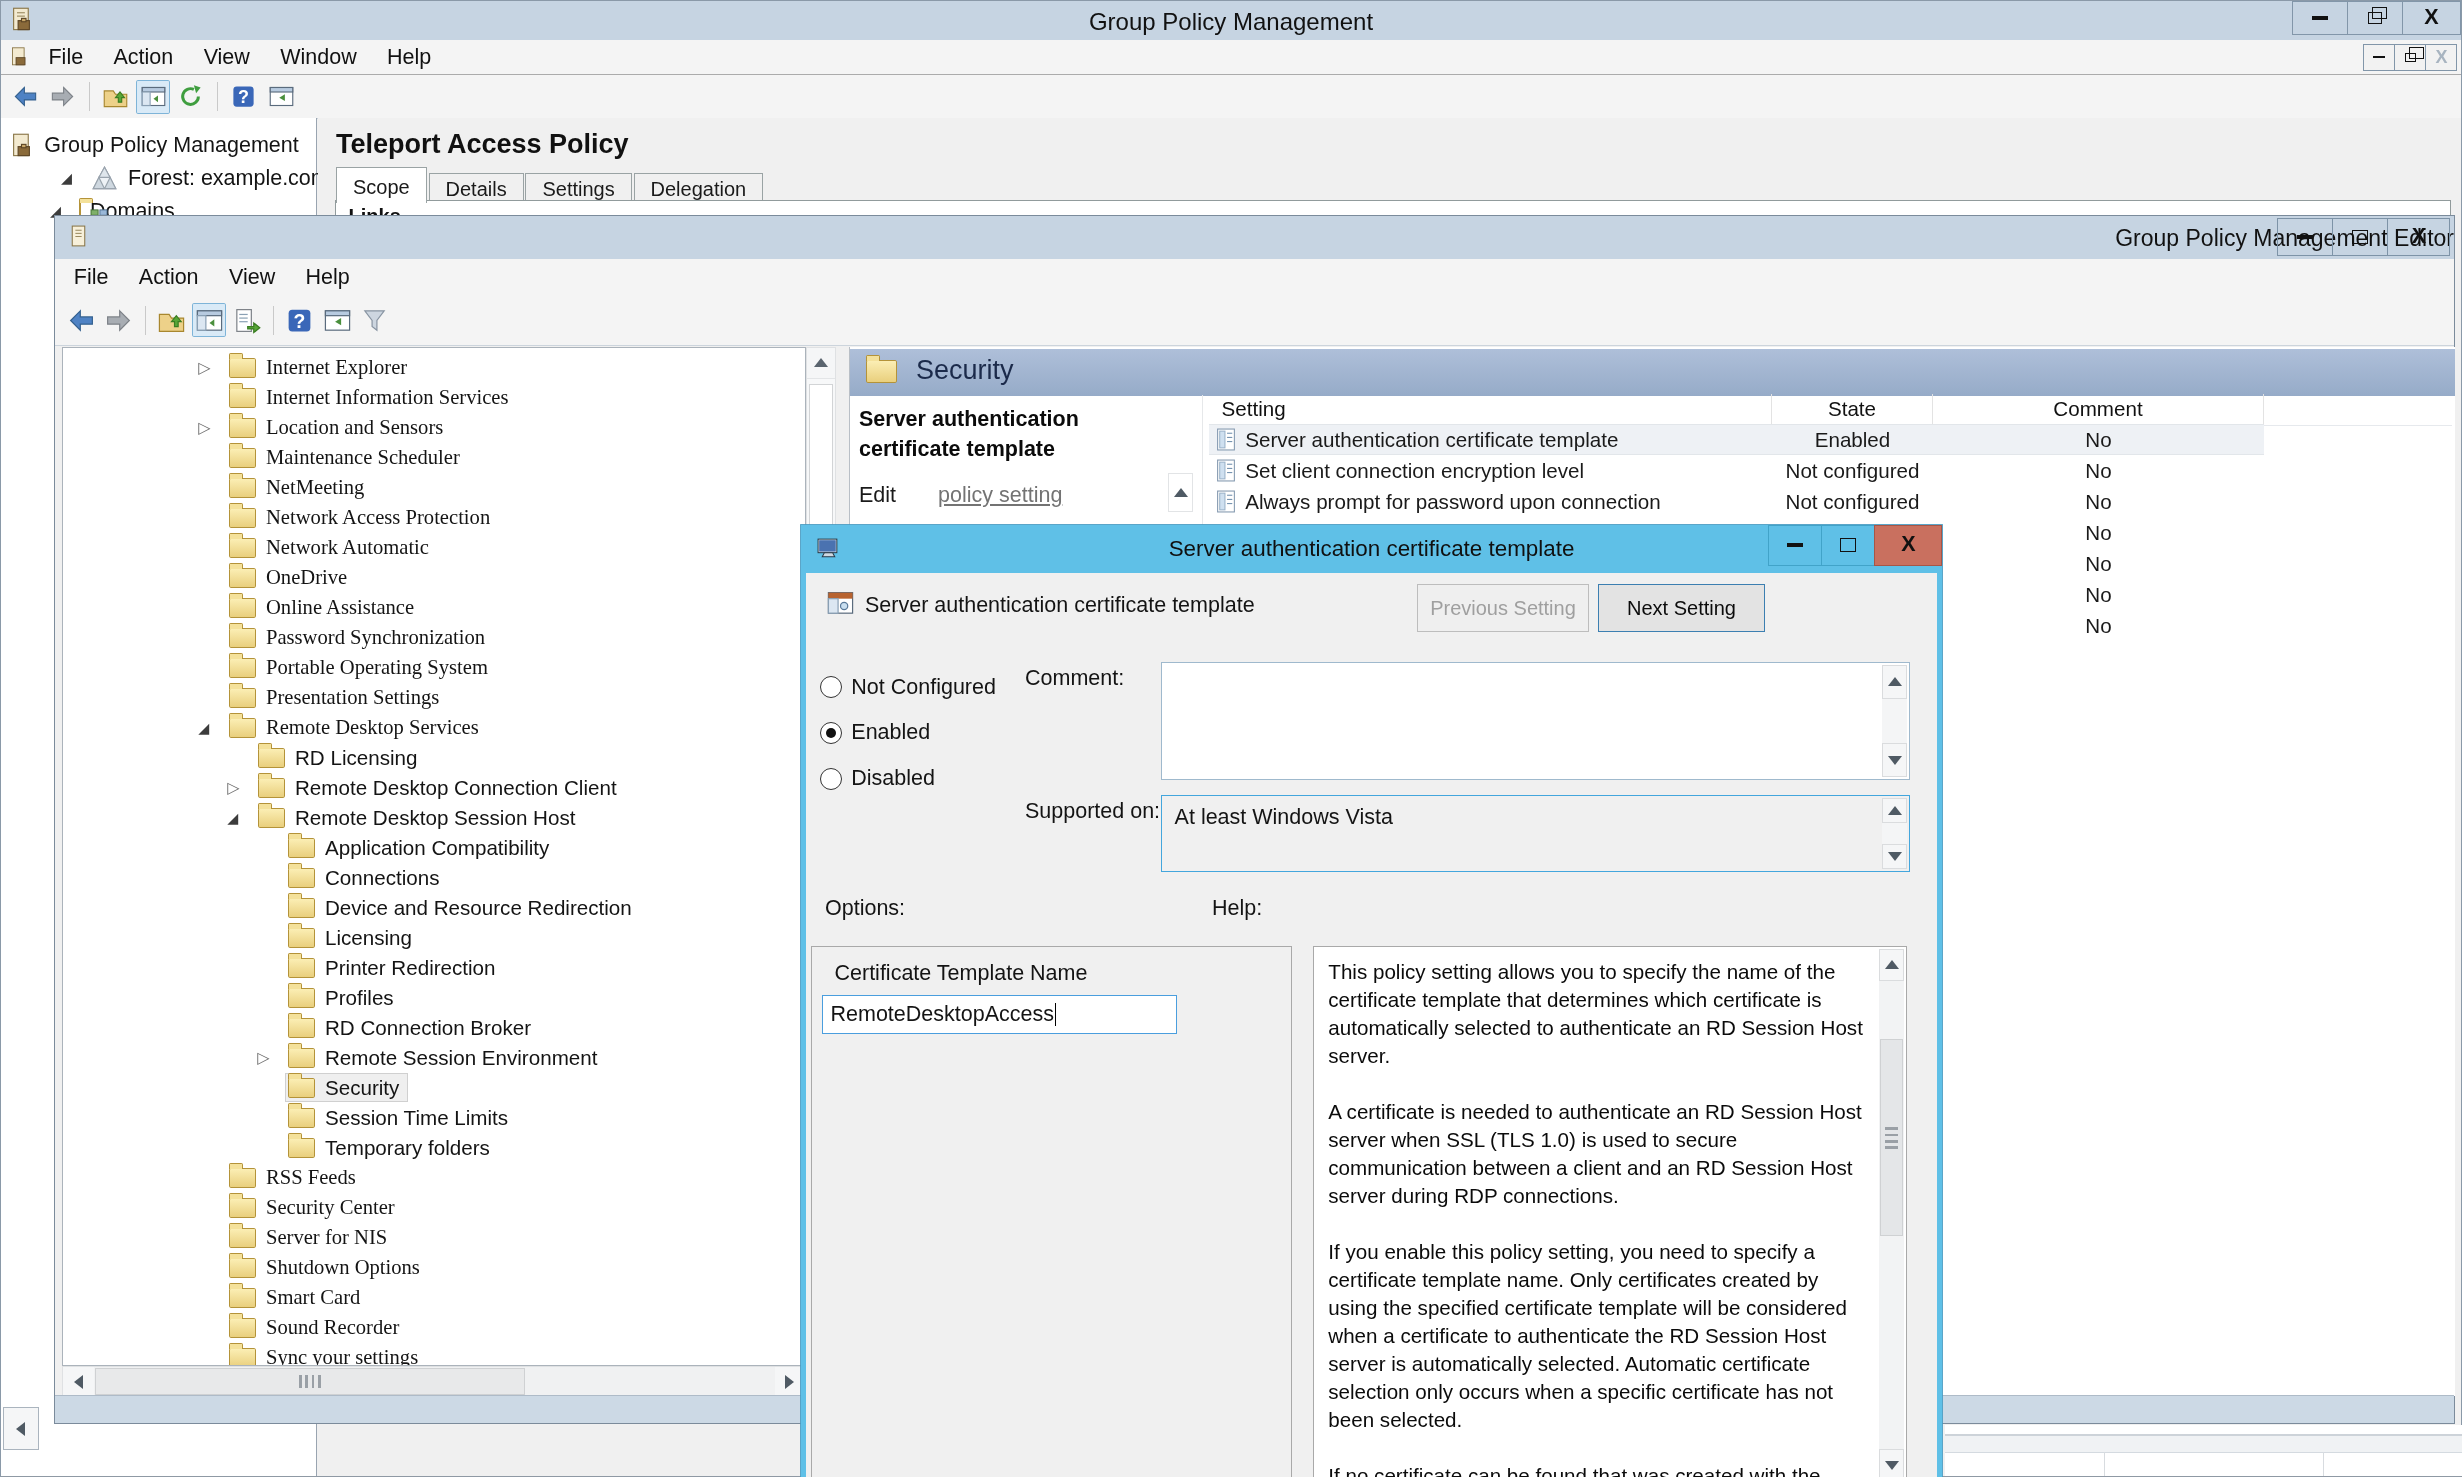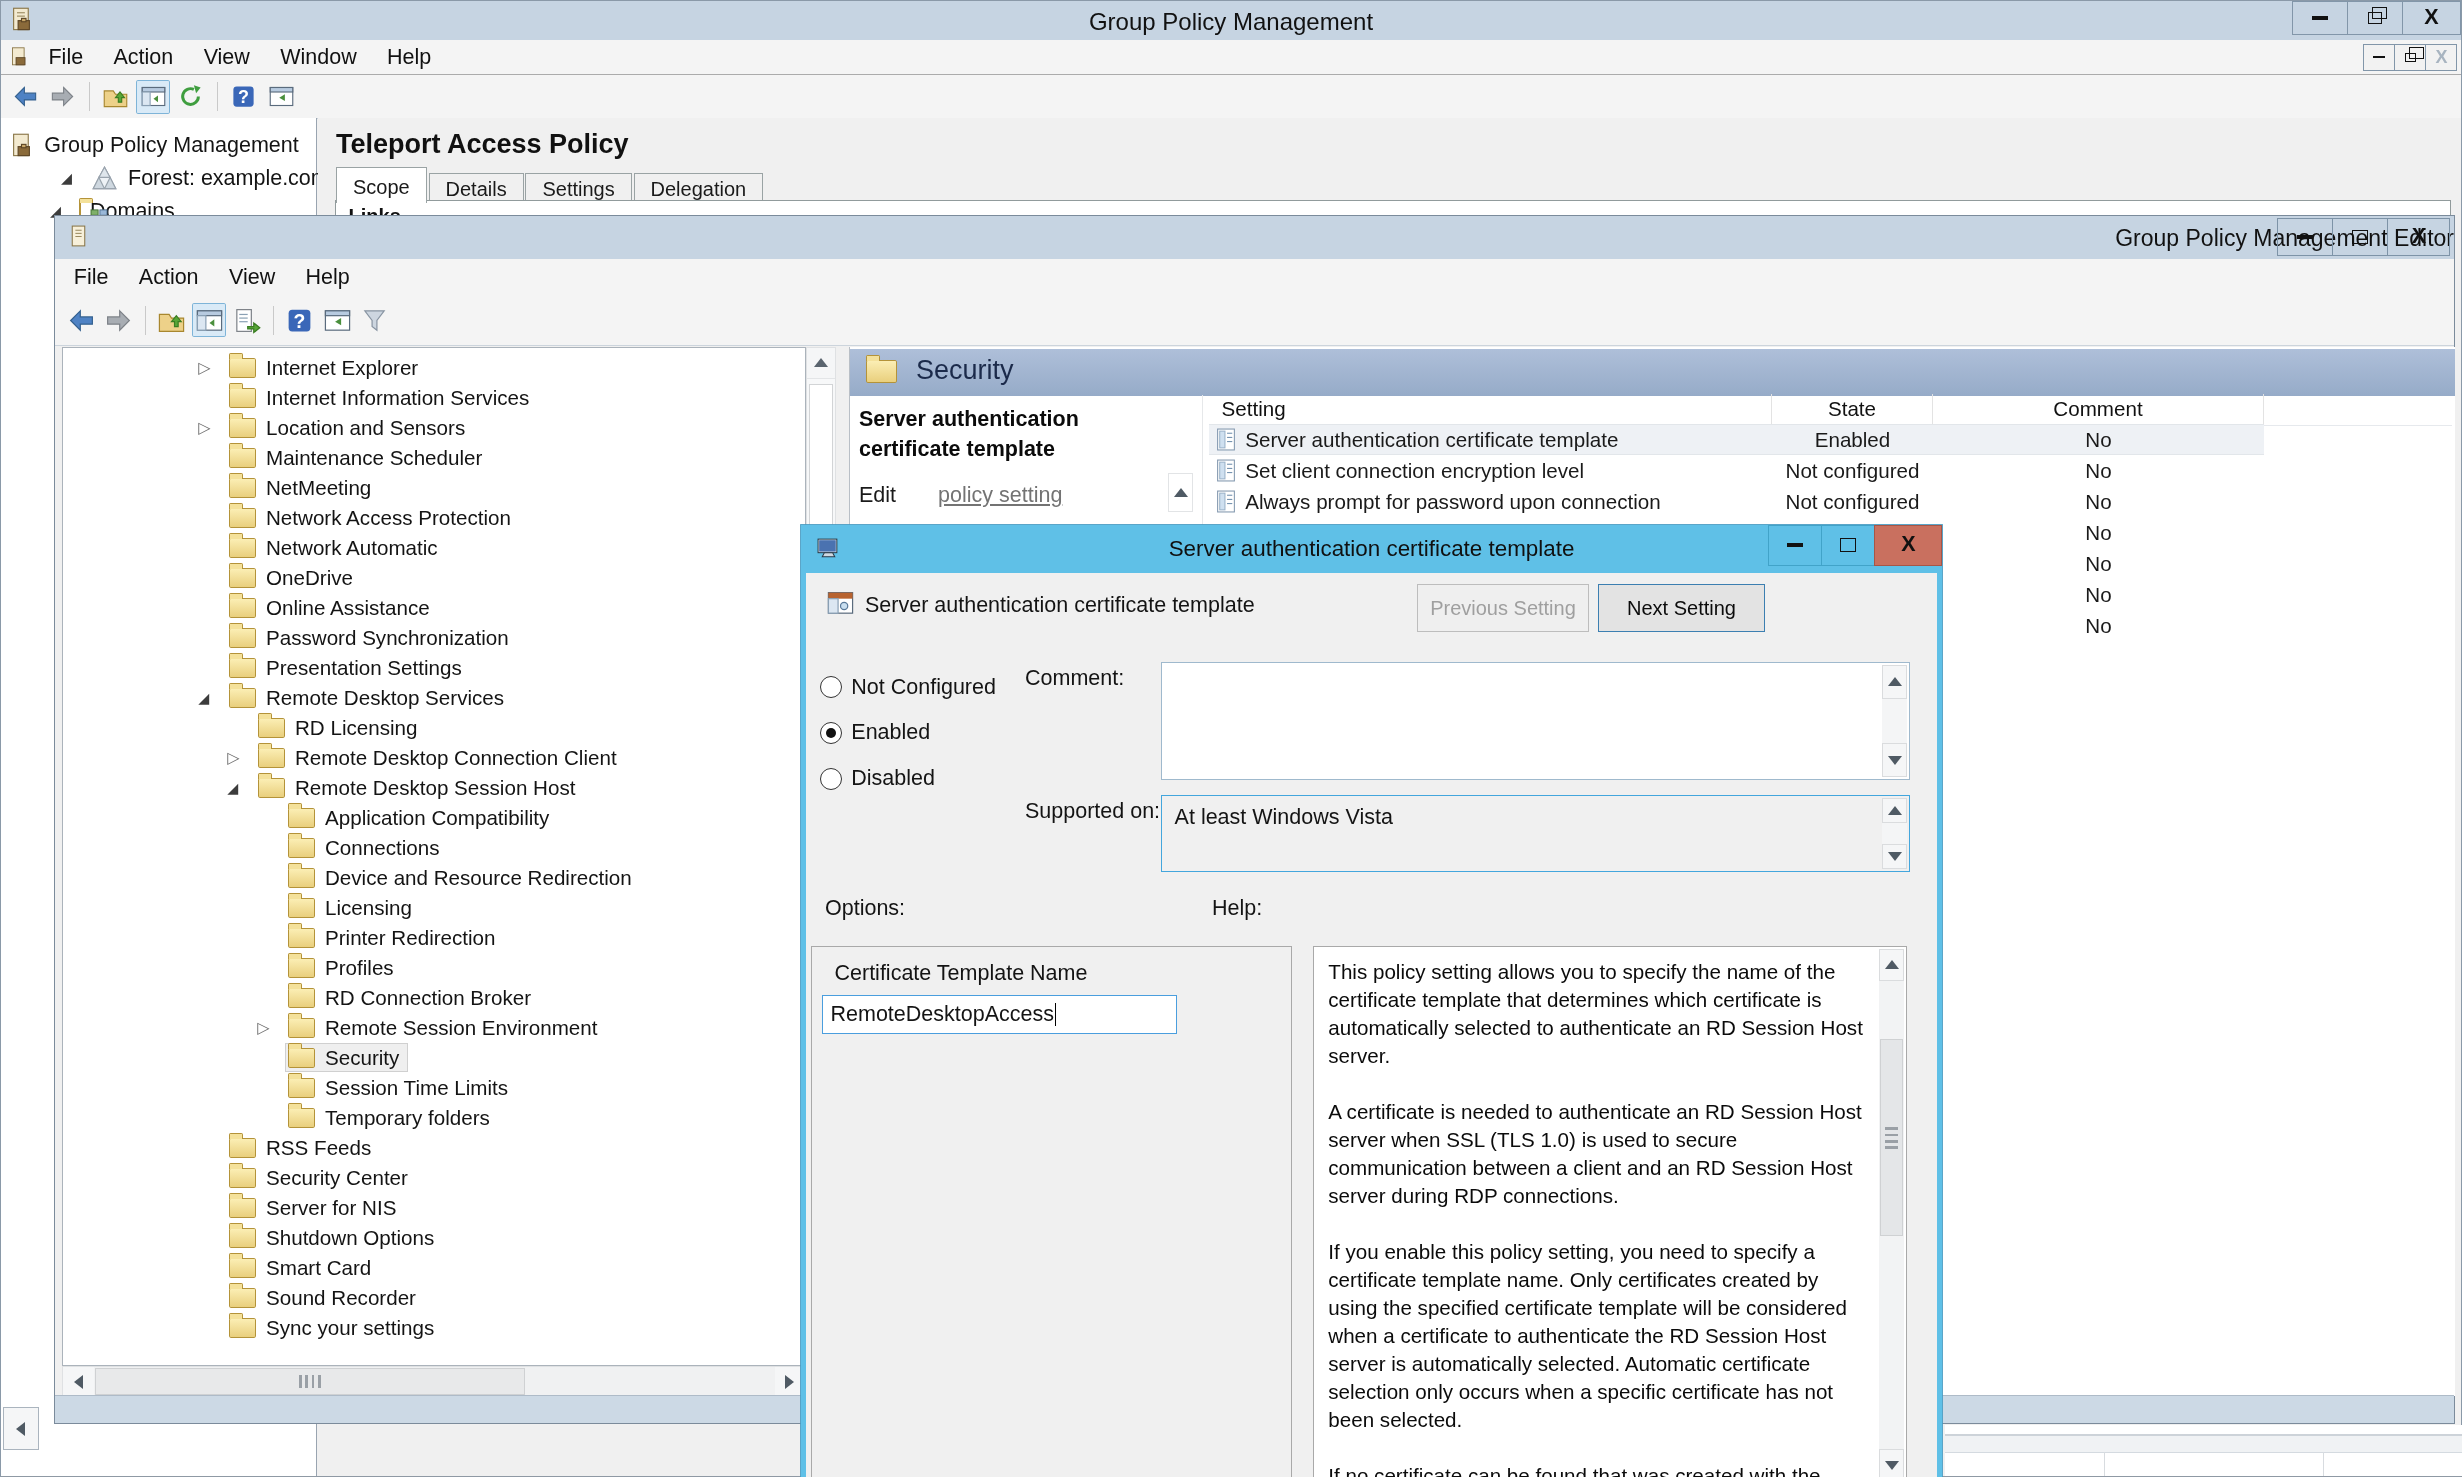--- a/index.html
+++ b/index.html
@@ -33,21 +33,21 @@
   
   .folder{position:relative;width:27px;height:20px;background:linear-gradient(180deg,#fbeeb4,#e9cf7d);border:0.9px solid #b49339;border-radius:1.8px;box-sizing:border-box;flex:0 0 auto;}
   .folder::before{content:"";position:absolute;top:-5.4px;left:-0.9px;width:11.7px;height:4.5px;background:#f4e19a;border:0.9px solid #b49339;border-bottom:none;border-radius:1.8px 1.8px 0 0;}
   .trow{height:30px;display:flex;align-items:center;white-space:nowrap;}
   .trow .expander{width:29px;flex:0 0 auto;font-size:16px;color:#6e6e6e;text-align:left;}
   .trow.collapsed .expander::before{content:"▷";}
   .trow.expanded .expander::before{content:"◢";color:#3c3c3c;font-size:14.3px;}
   .titem{display:flex;align-items:center;gap:10px;padding:1.8px 7.2px 1.8px 1.8px;}
   .trow.selected .titem{background:#efefef;outline:0.9px solid #d0d0d0;}
   .tlabel{font-size:20.6px;color:#141414;}
-  .lvl0{padding-left:135px;} .lvl1{padding-left:164px;} .lvl2{padding-left:194px;}
+  .lvl0{padding-left:135px;font-family:Liberation Serif, serif;} .lvl1{padding-left:164px;} .lvl2{padding-left:194px;}
   
   .srow{display:grid;grid-template-columns:563px 161px 331px;width:1055px;height:31px;align-items:center;font-size:20.6px;box-sizing:border-box;}
   .srow.selected{background:#eef1f5;border-top:0.9px solid #e2e6ea;border-bottom:0.9px solid #e2e6ea;}
   .s-setting{display:flex;align-items:center;overflow:hidden;}
   .s-state,.s-comment{text-align:center;}
   .hcell{font-size:20.6px;color:#111;border-right:0.9px solid #e3e3e3;display:flex;align-items:center;box-sizing:border-box;height:30.5px;}
   .doc-icon{width:20px;height:23px;margin:0 9px 0 7.2px;flex:0 0 auto;}
   
   #dialog{background:#f0f0f0;border:5.4px solid #5fc0e7;box-shadow:0 0 0 0.9px #4a9cc2;z-index:30;}
   .dlg-titlebar{position:absolute;top:-5.4px;left:-5.4px;right:-5.4px;height:48px;background:#5fc0e7;display:flex;align-items:center;}
@@ -383,20 +383,27 @@
           <span class="expander"></span>
           <span class="titem">
             <span class="folder"></span>
             <span class="tlabel">Password Synchronization</span>
           </span>
         </div>
         <div class="trow lvl0">
           <span class="expander"></span>
           <span class="titem">
             <span class="folder"></span>
+            <span class="tlabel">Portable Operating System</span>
+          </span>
+        </div>
+        <div class="trow lvl0">
+          <span class="expander"></span>
+          <span class="titem">
+            <span class="folder"></span>
             <span class="tlabel">Presentation Settings</span>
           </span>
         </div>
         <div class="trow lvl0 expanded">
           <span class="expander"></span>
           <span class="titem">
             <span class="folder"></span>
             <span class="tlabel">Remote Desktop Services</span>
           </span>
         </div>

